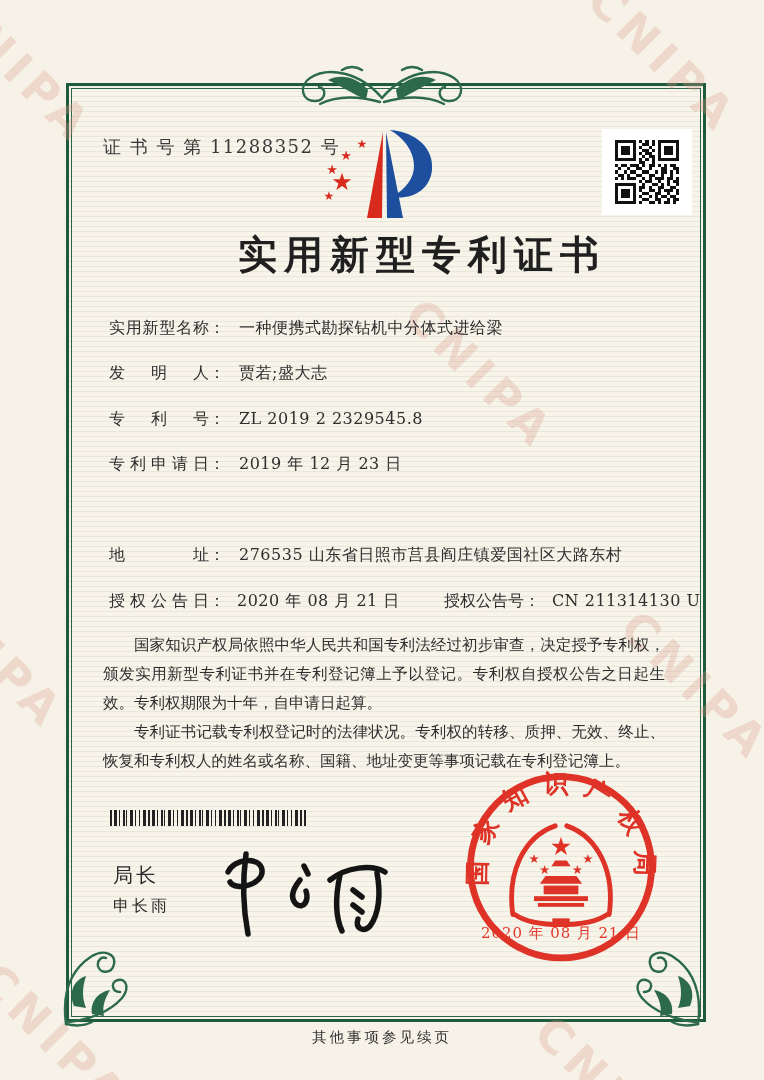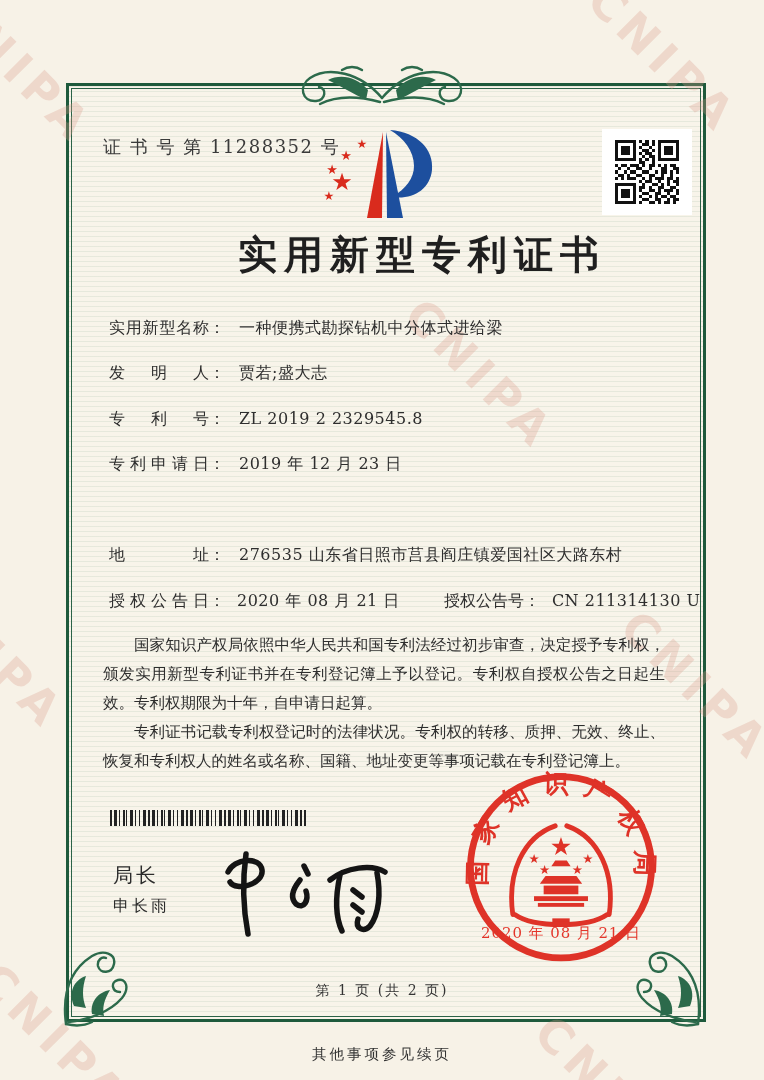--- a/index.html
+++ b/index.html
@@ -67,21 +67,21 @@
       #222 20px 23px, transparent 23px 25px,
       #222 25px 26px, transparent 26px 29px,
       #222 29px 30px, transparent 30px 33px,
       #222 33px 36px, transparent 36px 38px);
   }
   .officer-title{ position:absolute; left:113px; top:862px; font-size:20px; letter-spacing:3px;}
   .officer-name{ position:absolute; left:113px; top:896px; font-size:16px; letter-spacing:3px;}
   .signature{ position:absolute; left:212px; top:838px; }
   .seal{ position:absolute; left:455px; top:768px; opacity:0.92; }
   .page-num{ position:absolute; left:0; top:982px; width:100%; text-align:center; font-size:14px; letter-spacing:2px; color:#333;}
-  .cont-note{ position:absolute; left:0; top:1028px; width:100%; text-align:center; font-size:14.5px; letter-spacing:3px; color:#333;margin-top:17px;}
+  .cont-note{ position:absolute; left:0; top:1028px; width:100%; text-align:center; font-size:14.5px; letter-spacing:3px; color:#333;}
 </style>
 </head>
 <body>
 
 <div class="page">
 
   <div class="wm" style="left:-30px;top:-18px;">CNIPA</div>
   <div class="wm" style="left:615px;top:-28px;">CNIPA</div>
   <div class="wm" style="left:432px;top:288px;">CNIPA</div>
   <div class="wm" style="left:-58px;top:568px;">CNIPA</div>
@@ -214,16 +214,15 @@
         <g fill="none" stroke="#dd2318" stroke-width="5" stroke-linecap="round">
           <path d="M60,152 C54,110 70,72 104,60"></path>
           <path d="M160,152 C166,110 150,72 116,60"></path>
           <path d="M62,152 C82,166 138,166 158,152"></path>
         </g>
         <rect x="101" y="156" width="18" height="8"></rect>
       </g>
       <text x="110" y="176" font-size="15.5" text-anchor="middle" fill="#e3251a" letter-spacing="1">2020 年 08 月 21 日</text>
     </svg>
 
-    <div class="page-num">第 1 页 (共 2 页)</div>
     <div class="cont-note">其他事项参见续页</div>
   </div>
 </div>
 
 </body></html>

